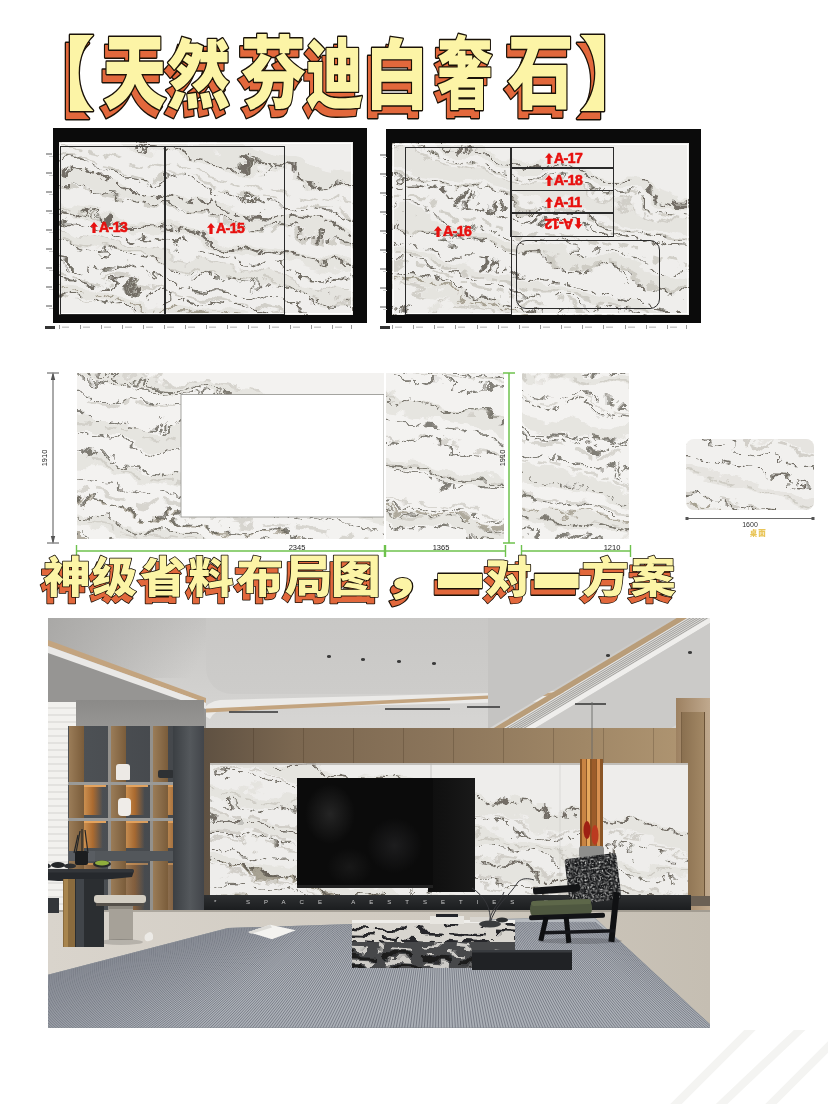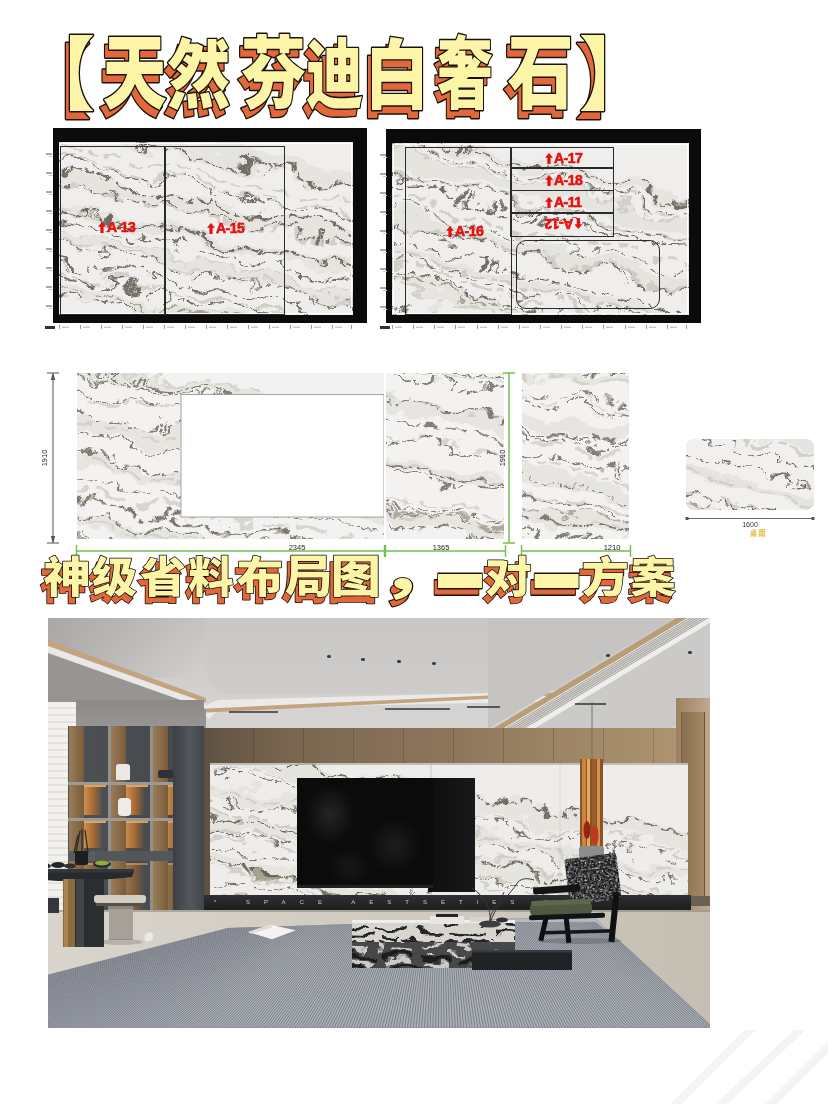--- a/index.html
+++ b/index.html
@@ -95,21 +95,21 @@
 </g>
         </g>
       </g>
     </svg>
 <div class="abs" style="left:60px;top:143px;width:290px;height:169px;border:1px solid rgba(255,255,255,0.9)"></div>
 
 <div class="abs" style="left:60px;top:146px;width:104px;height:167px;border:1px solid #2a2a2a"></div>
 
 <div class="abs" style="left:164px;top:146px;width:119px;height:167px;border:1px solid #2a2a2a"></div>
 
-<div class="red" style="left:98px;top:219px"><svg width="8" height="11" viewBox="0 0 8 11" style="vertical-align:-0.5px;margin-right:1px">
+<div class="red" style="left:90px;top:219px"><svg width="8" height="11" viewBox="0 0 8 11" style="vertical-align:-0.5px;margin-right:1px">
         <path d="M4,0 L8,4.8 L5.6,4.8 L5.6,11 L2.4,11 L2.4,4.8 L0,4.8 Z" fill="#e8100e"></path>
       </svg>A-13</div>
 
 <div class="red" style="left:207px;top:220px"><svg width="8" height="11" viewBox="0 0 8 11" style="vertical-align:-0.5px;margin-right:1px">
         <path d="M4,0 L8,4.8 L5.6,4.8 L5.6,11 L2.4,11 L2.4,4.8 L0,4.8 Z" fill="#e8100e"></path>
       </svg>A-15</div>
 
 <svg class="abs" style="left:45px;top:143px" width="10" height="172">
       <rect x="1" y="10" width="6" height="2" fill="#aaa"></rect>
       <rect x="4" y="13" width="4" height="1" fill="#ccc"></rect>
@@ -240,21 +240,21 @@
 <div class="abs" style="left:510px;top:147px;width:102px;height:19px;border:1px solid #2a2a2a"></div>
 
 <div class="abs" style="left:510px;top:168px;width:102px;height:21px;border:1px solid #2a2a2a"></div>
 
 <div class="abs" style="left:510px;top:190px;width:102px;height:21px;border:1px solid #2a2a2a"></div>
 
 <div class="abs" style="left:510px;top:213px;width:102px;height:22px;border:1px solid #2a2a2a"></div>
 
 <div class="abs" style="left:516px;top:240px;width:142px;height:67px;border:1px solid #2a2a2a;border-radius:10px"></div>
 
-<div class="red" style="left:446px;top:223px"><svg width="8" height="11" viewBox="0 0 8 11" style="vertical-align:-0.5px;margin-right:1px">
+<div class="red" style="left:434px;top:223px"><svg width="8" height="11" viewBox="0 0 8 11" style="vertical-align:-0.5px;margin-right:1px">
         <path d="M4,0 L8,4.8 L5.6,4.8 L5.6,11 L2.4,11 L2.4,4.8 L0,4.8 Z" fill="#e8100e"></path>
       </svg>A-16</div>
 
 <div class="red" style="left:545px;top:150px"><svg width="8" height="11" viewBox="0 0 8 11" style="vertical-align:-0.5px;margin-right:1px">
         <path d="M4,0 L8,4.8 L5.6,4.8 L5.6,11 L2.4,11 L2.4,4.8 L0,4.8 Z" fill="#e8100e"></path>
       </svg>A-17</div>
 
 <div class="red" style="left:545px;top:172px"><svg width="8" height="11" viewBox="0 0 8 11" style="vertical-align:-0.5px;margin-right:1px">
         <path d="M4,0 L8,4.8 L5.6,4.8 L5.6,11 L2.4,11 L2.4,4.8 L0,4.8 Z" fill="#e8100e"></path>
       </svg>A-18</div>

